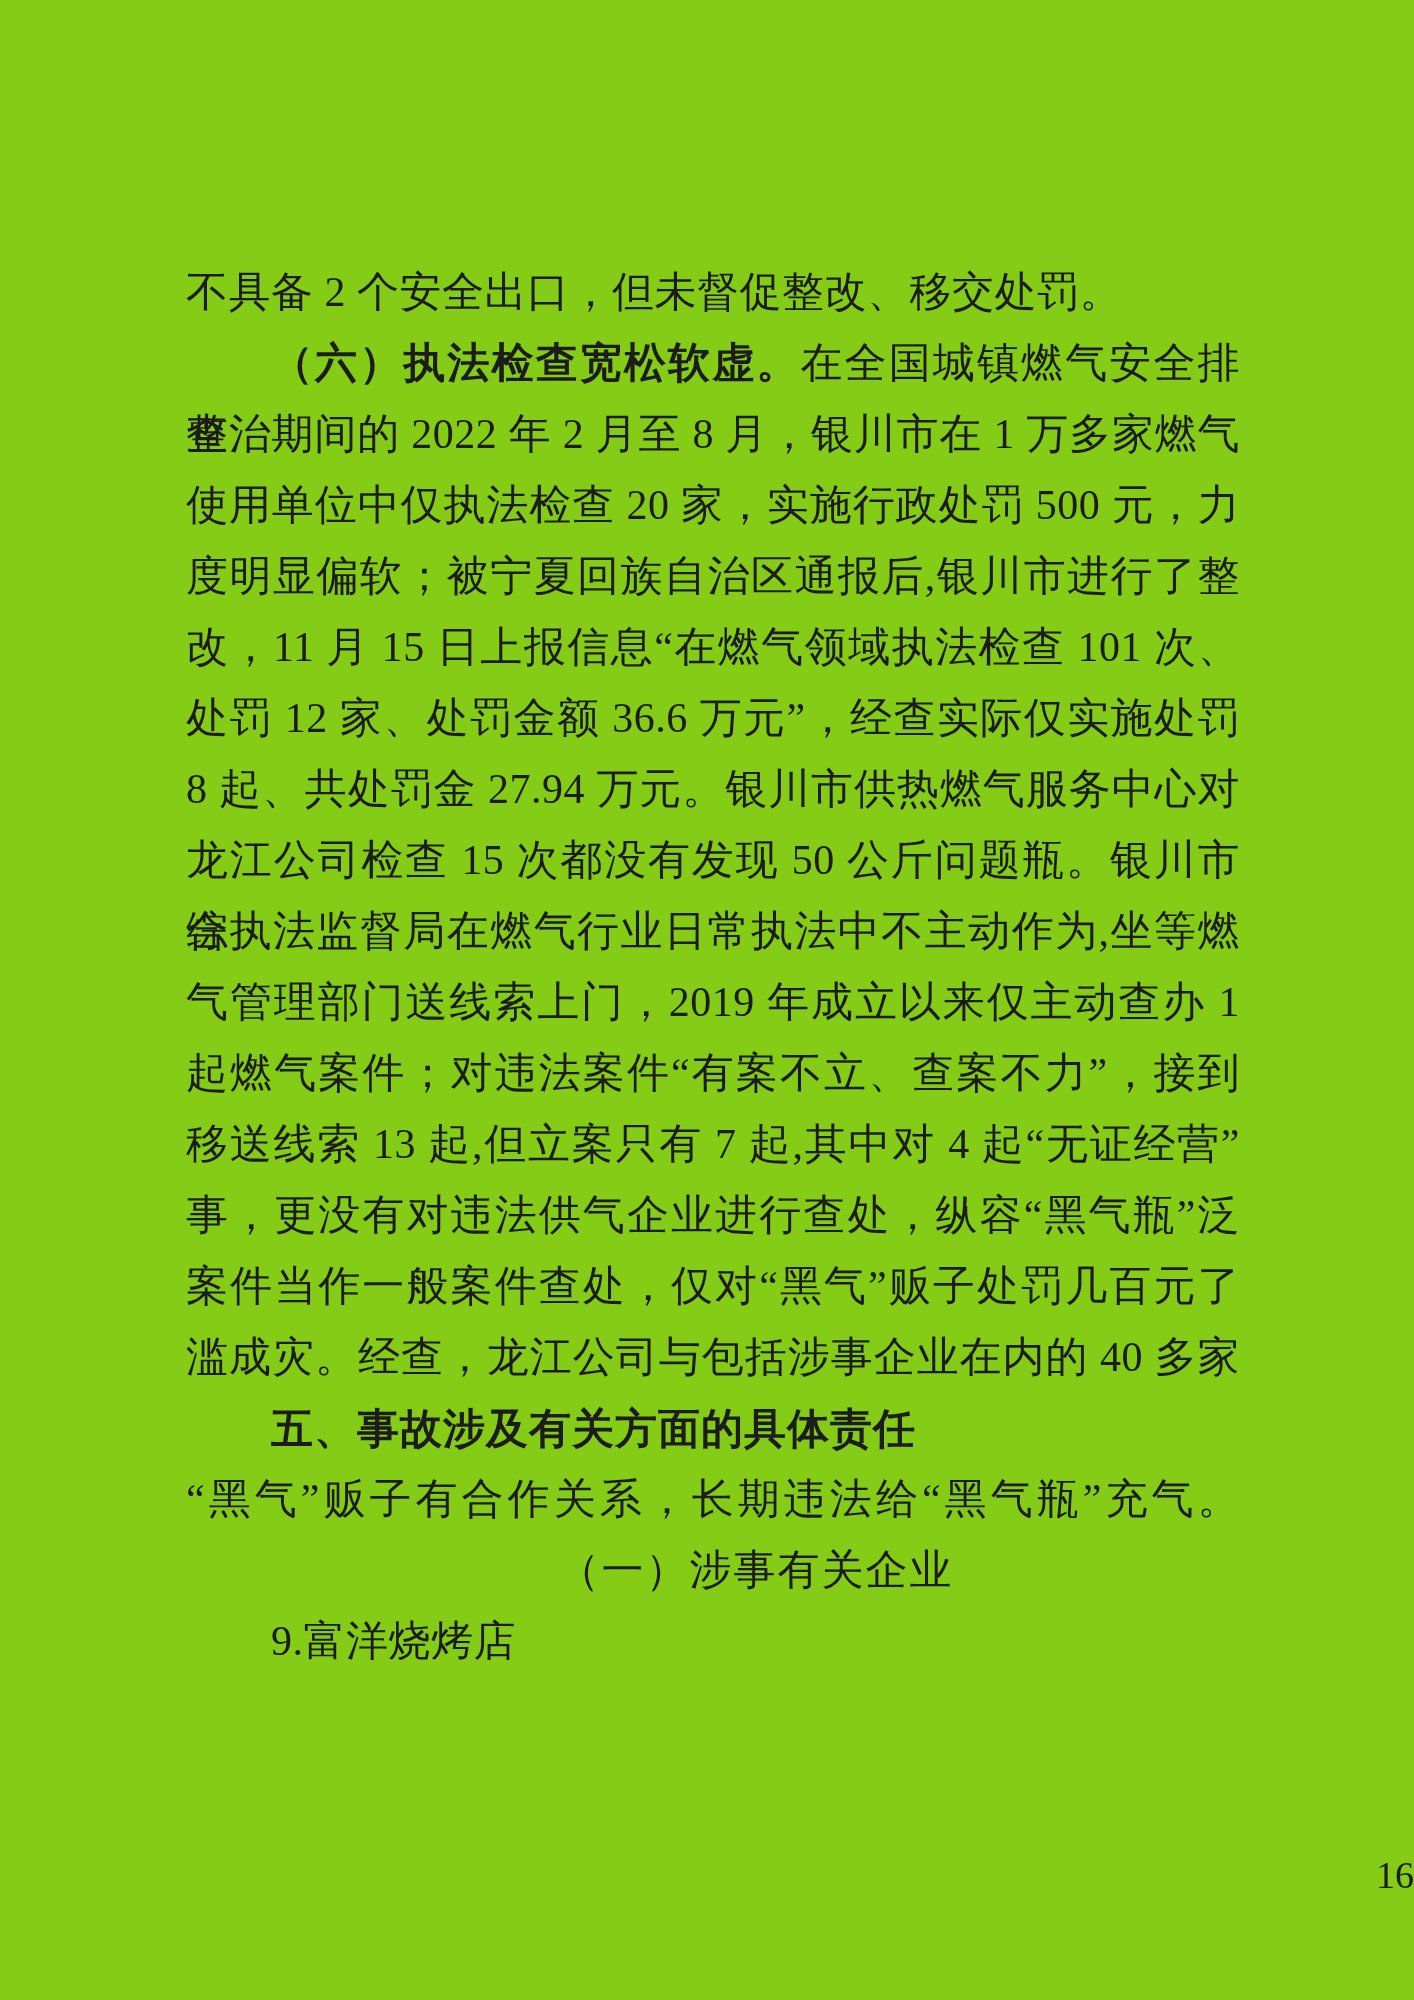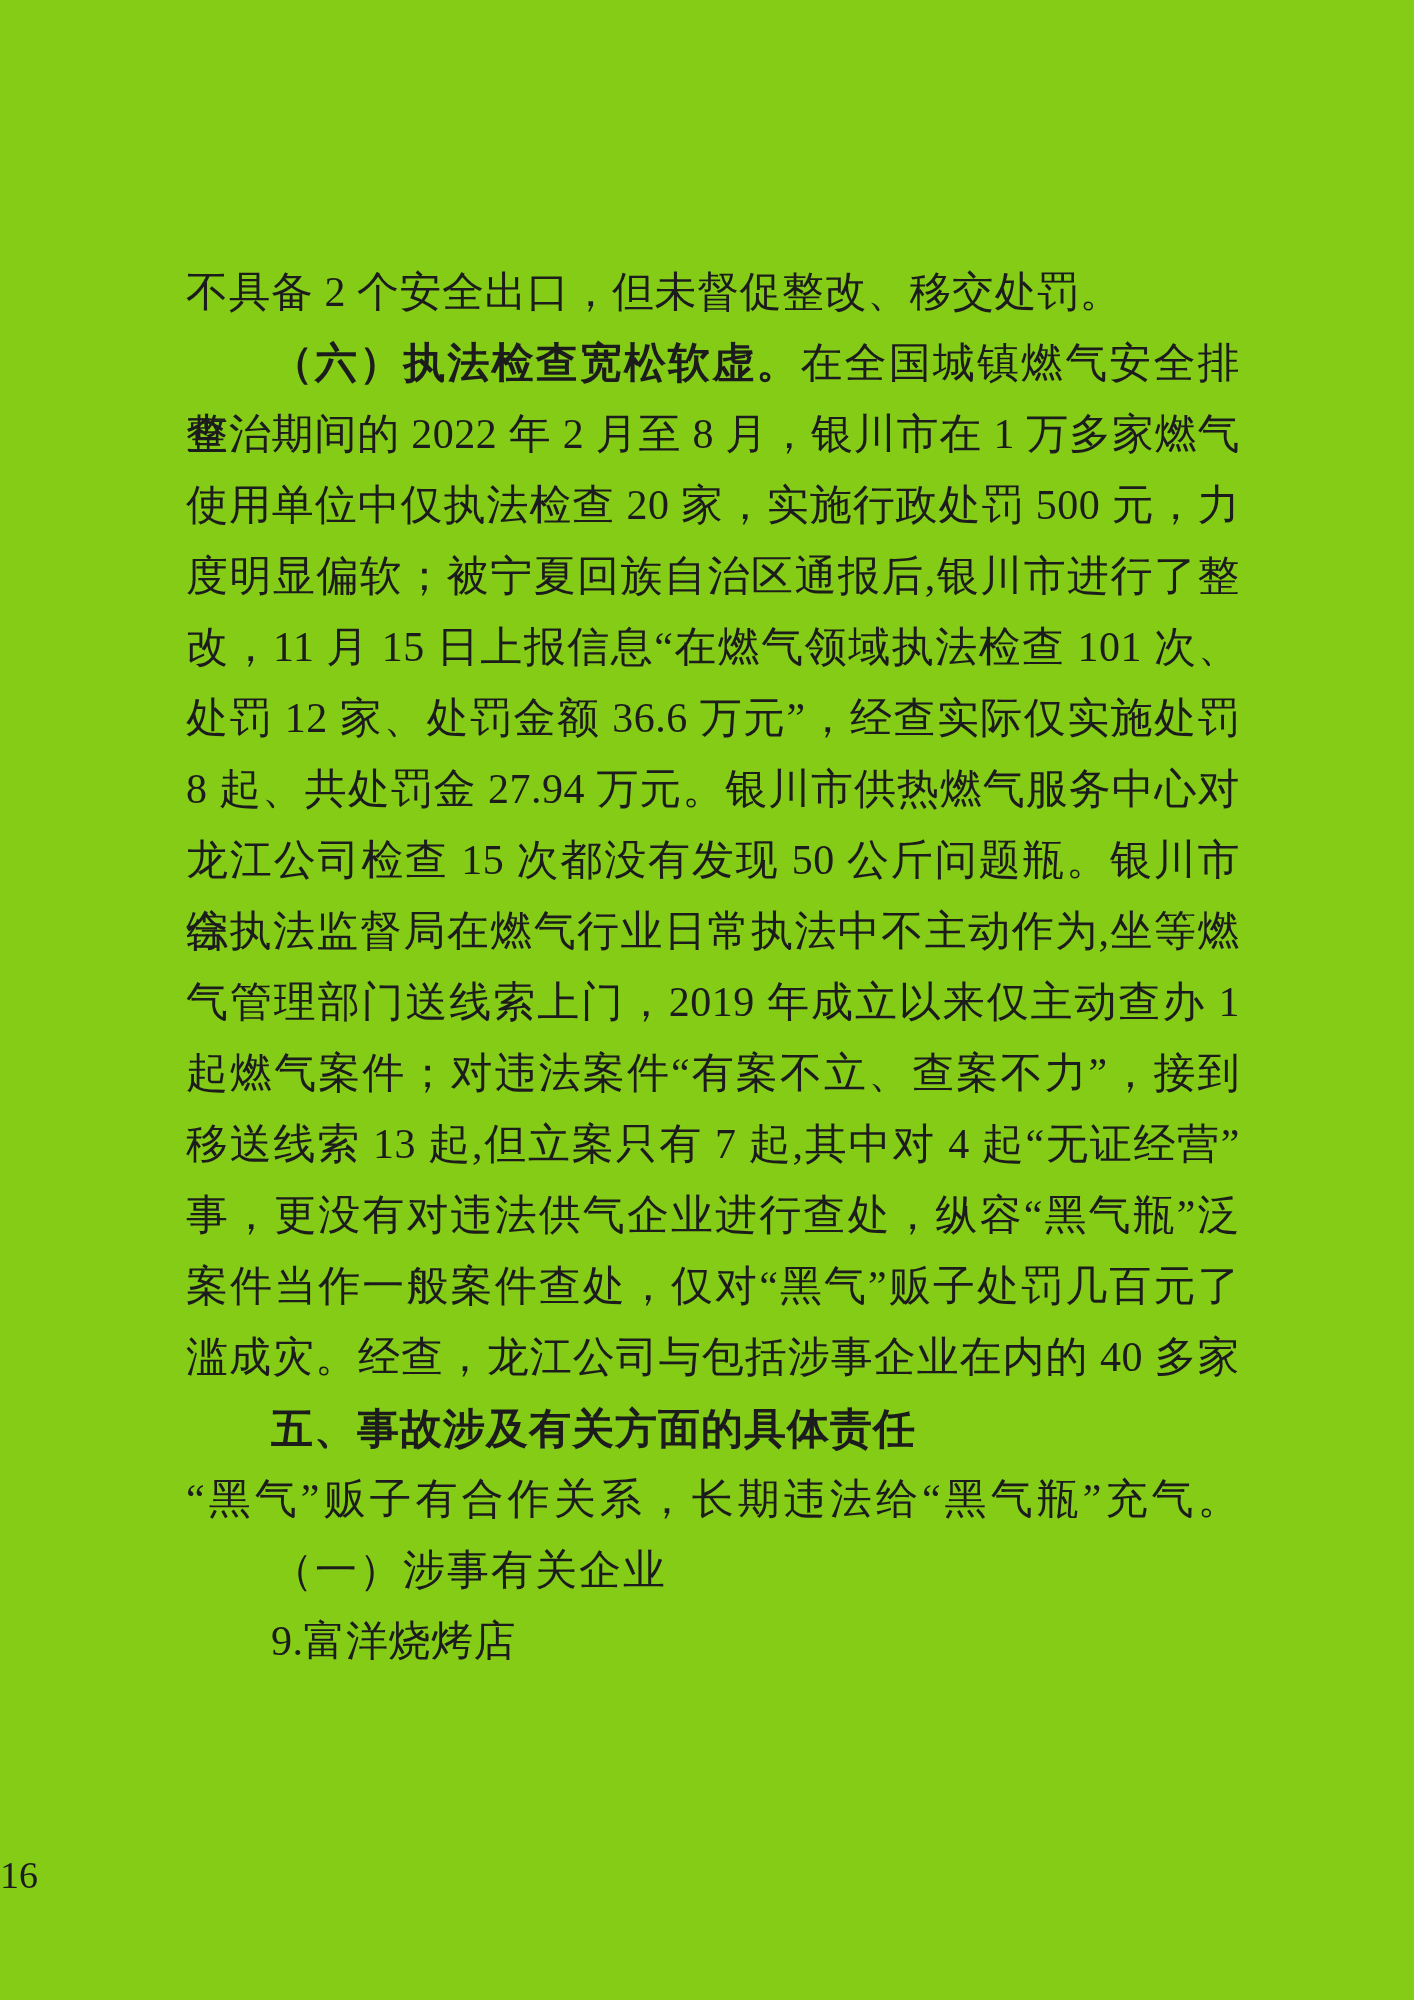--- a/index.html
+++ b/index.html
@@ -38,29 +38,30 @@
     margin-top: 32px;
   }
   .style-hei {
     font-family: "Liberation Sans", "DejaVu Sans", sans-serif;
     font-weight: bold;
     letter-spacing: 1px;
   }
   .style-kai {
     font-family: "Liberation Serif", "DejaVu Serif", serif;
     letter-spacing: 2px;
+    text-align: center;
   }
   .page-number {
     position: absolute;
     left: 0;
     right: 0;
     top: 1853px;
     height: 44px;
     line-height: 44px;
-    text-align: left;
+    text-align: right;
     font-size: 38px;
     color: #1c1c1c;
     font-family: "Liberation Serif", "DejaVu Serif", serif;
   }
 </style>
 </head>
 <body>
 
 <div class="page">
   <div class="text-block">

